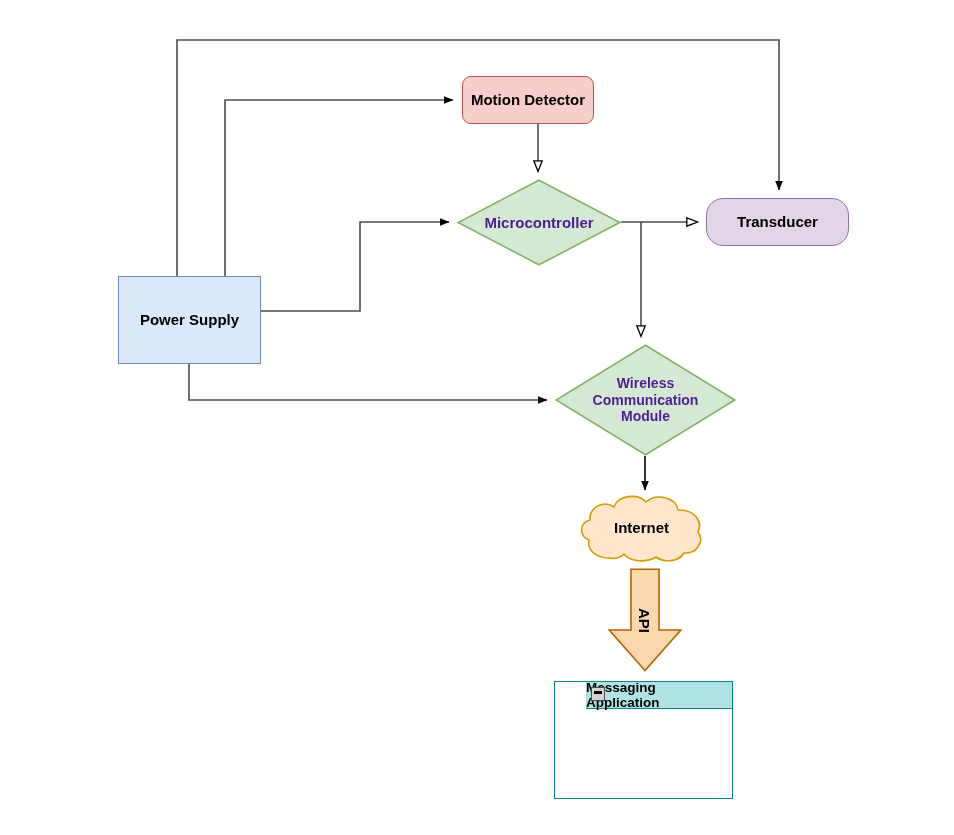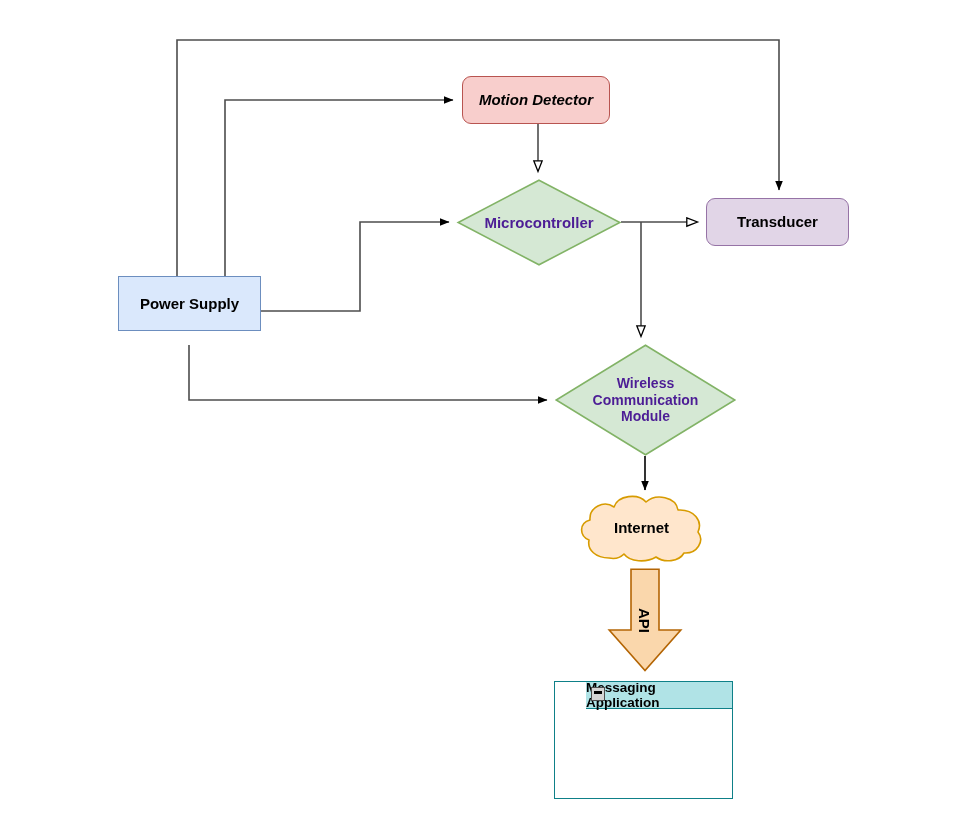--- a/index.html
+++ b/index.html
@@ -34,47 +34,46 @@
     text-align: center;
     font-weight: bold;
     color: #000000;
     line-height: 1.18;
   }
 
   
   #motion-detector {
     left: 462px;
     top: 76px;
-    width: 148px;
+    width: 132px;
     height: 48px;
     background: #f8cecc;
     border: 1.6px solid #b85450;
     border-radius: 9px;
     font-size: 15px;
-    font-style: italic;
   }
 
   
   #transducer {
     left: 706px;
     top: 198px;
     width: 143px;
     height: 48px;
     background: #e1d5e7;
     border: 1.6px solid #9673a6;
-    border-radius: 9px;
+    border-radius: 17px;
     font-size: 15px;
   }
 
   
   #power-supply {
     left: 118px;
     top: 276px;
     width: 143px;
-    height: 55px;
+    height: 88px;
     background: #dae8fc;
     border: 1.3px solid #6c8ebf;
     font-size: 15px;
   }
 
   
   .diamond-wrap {
     position: absolute;
   }
   .diamond-wrap svg {

